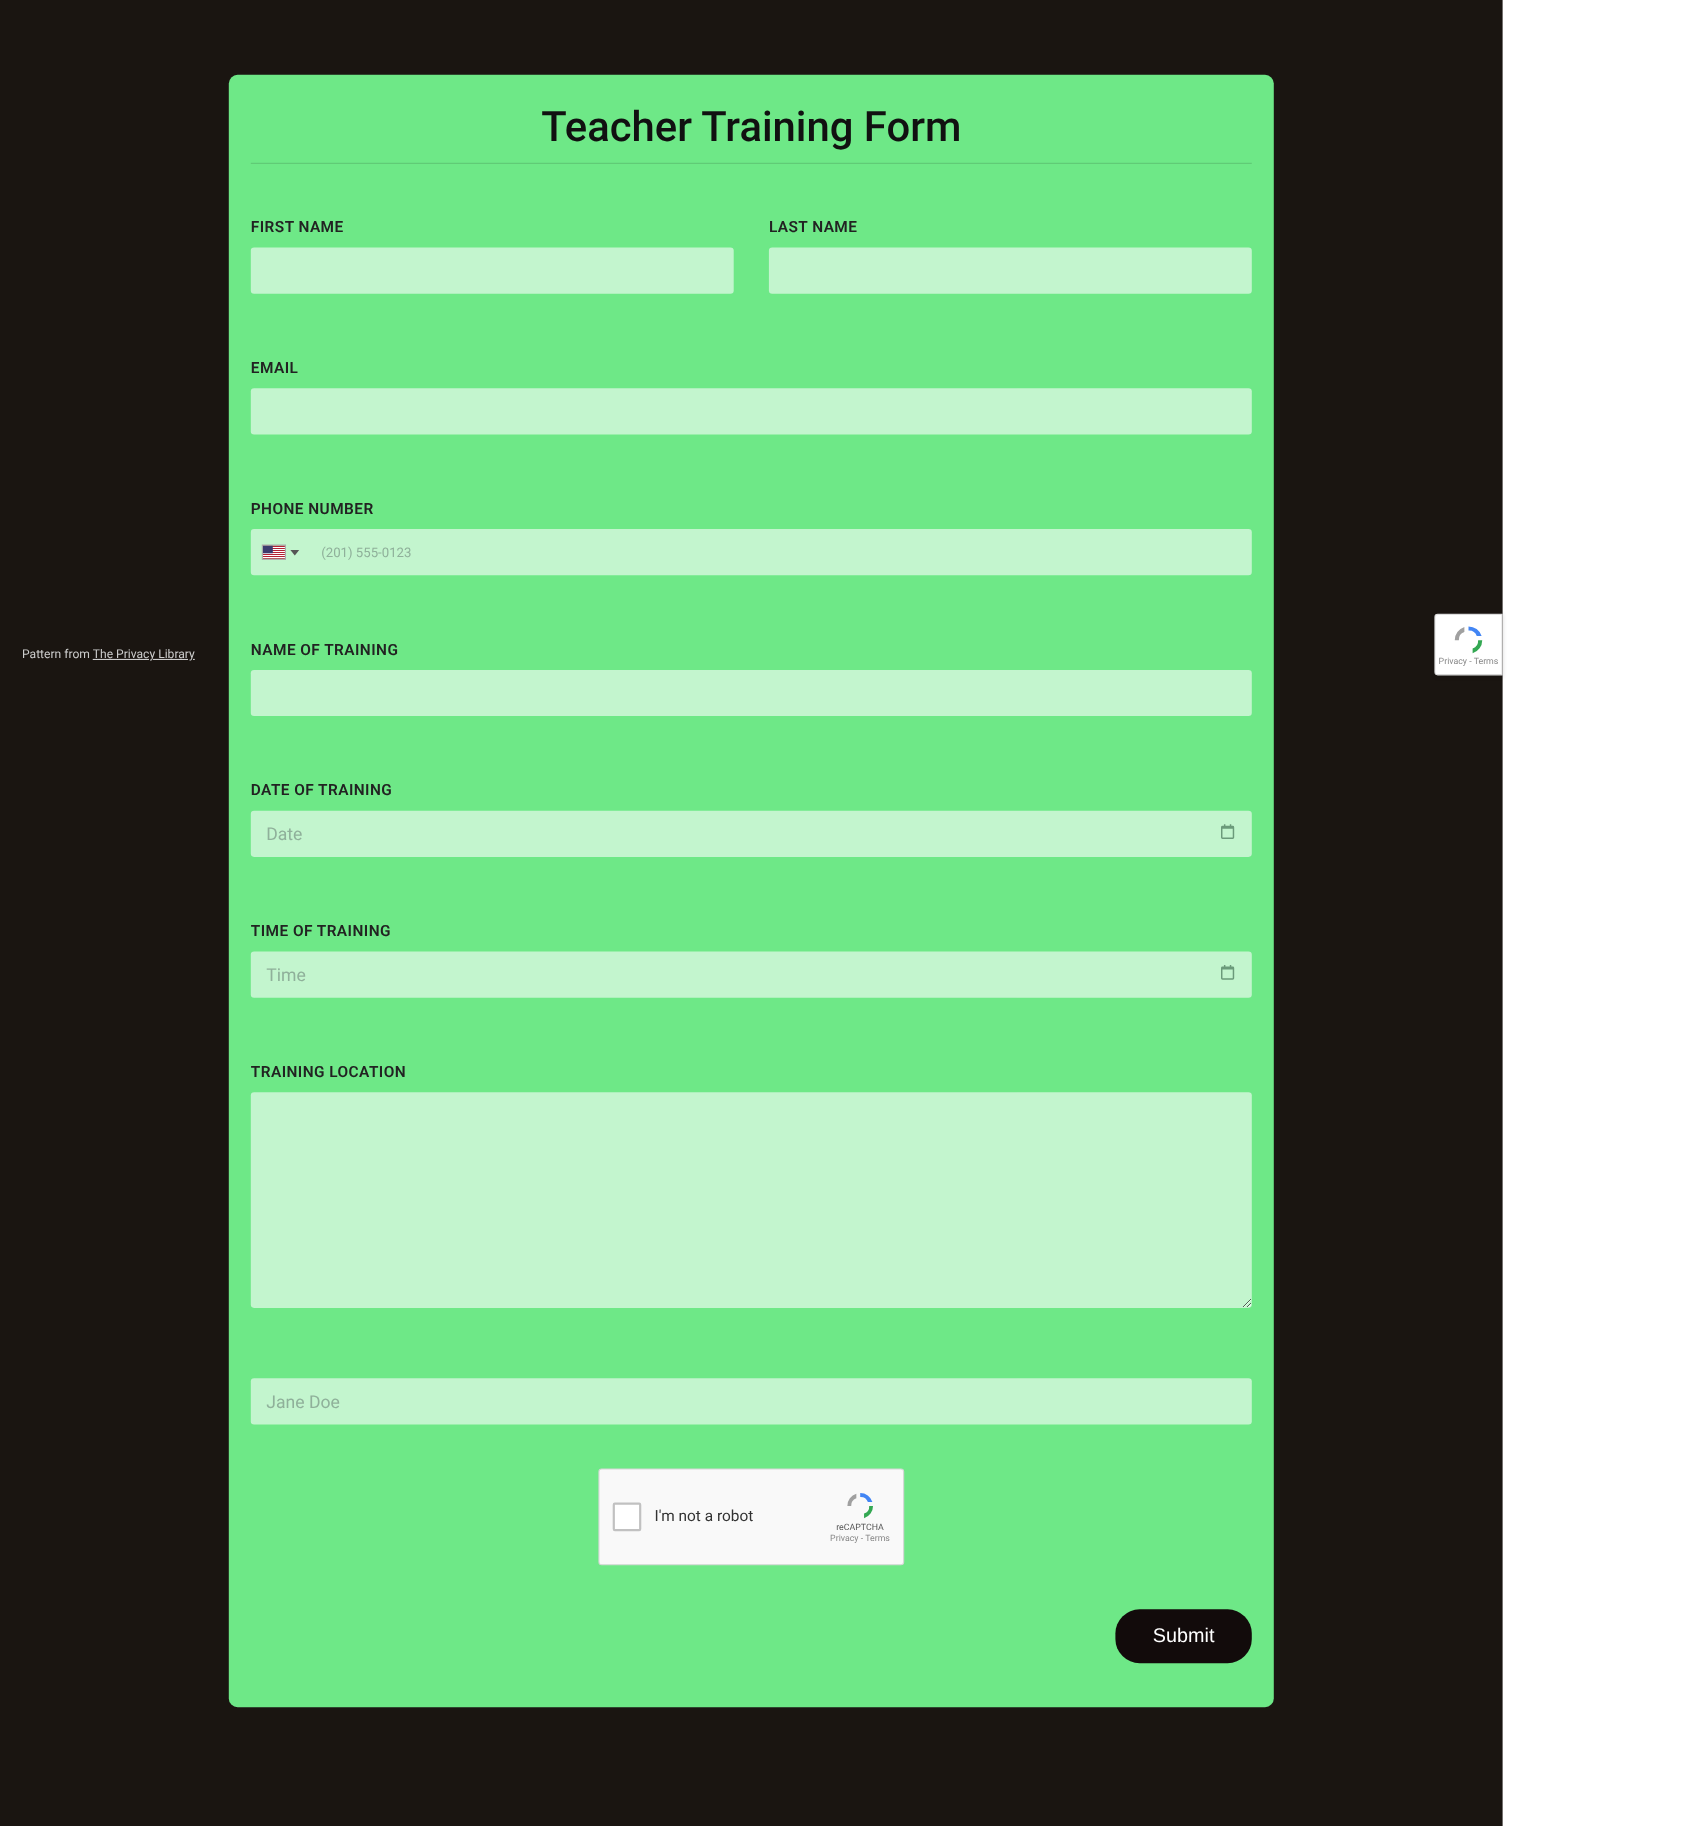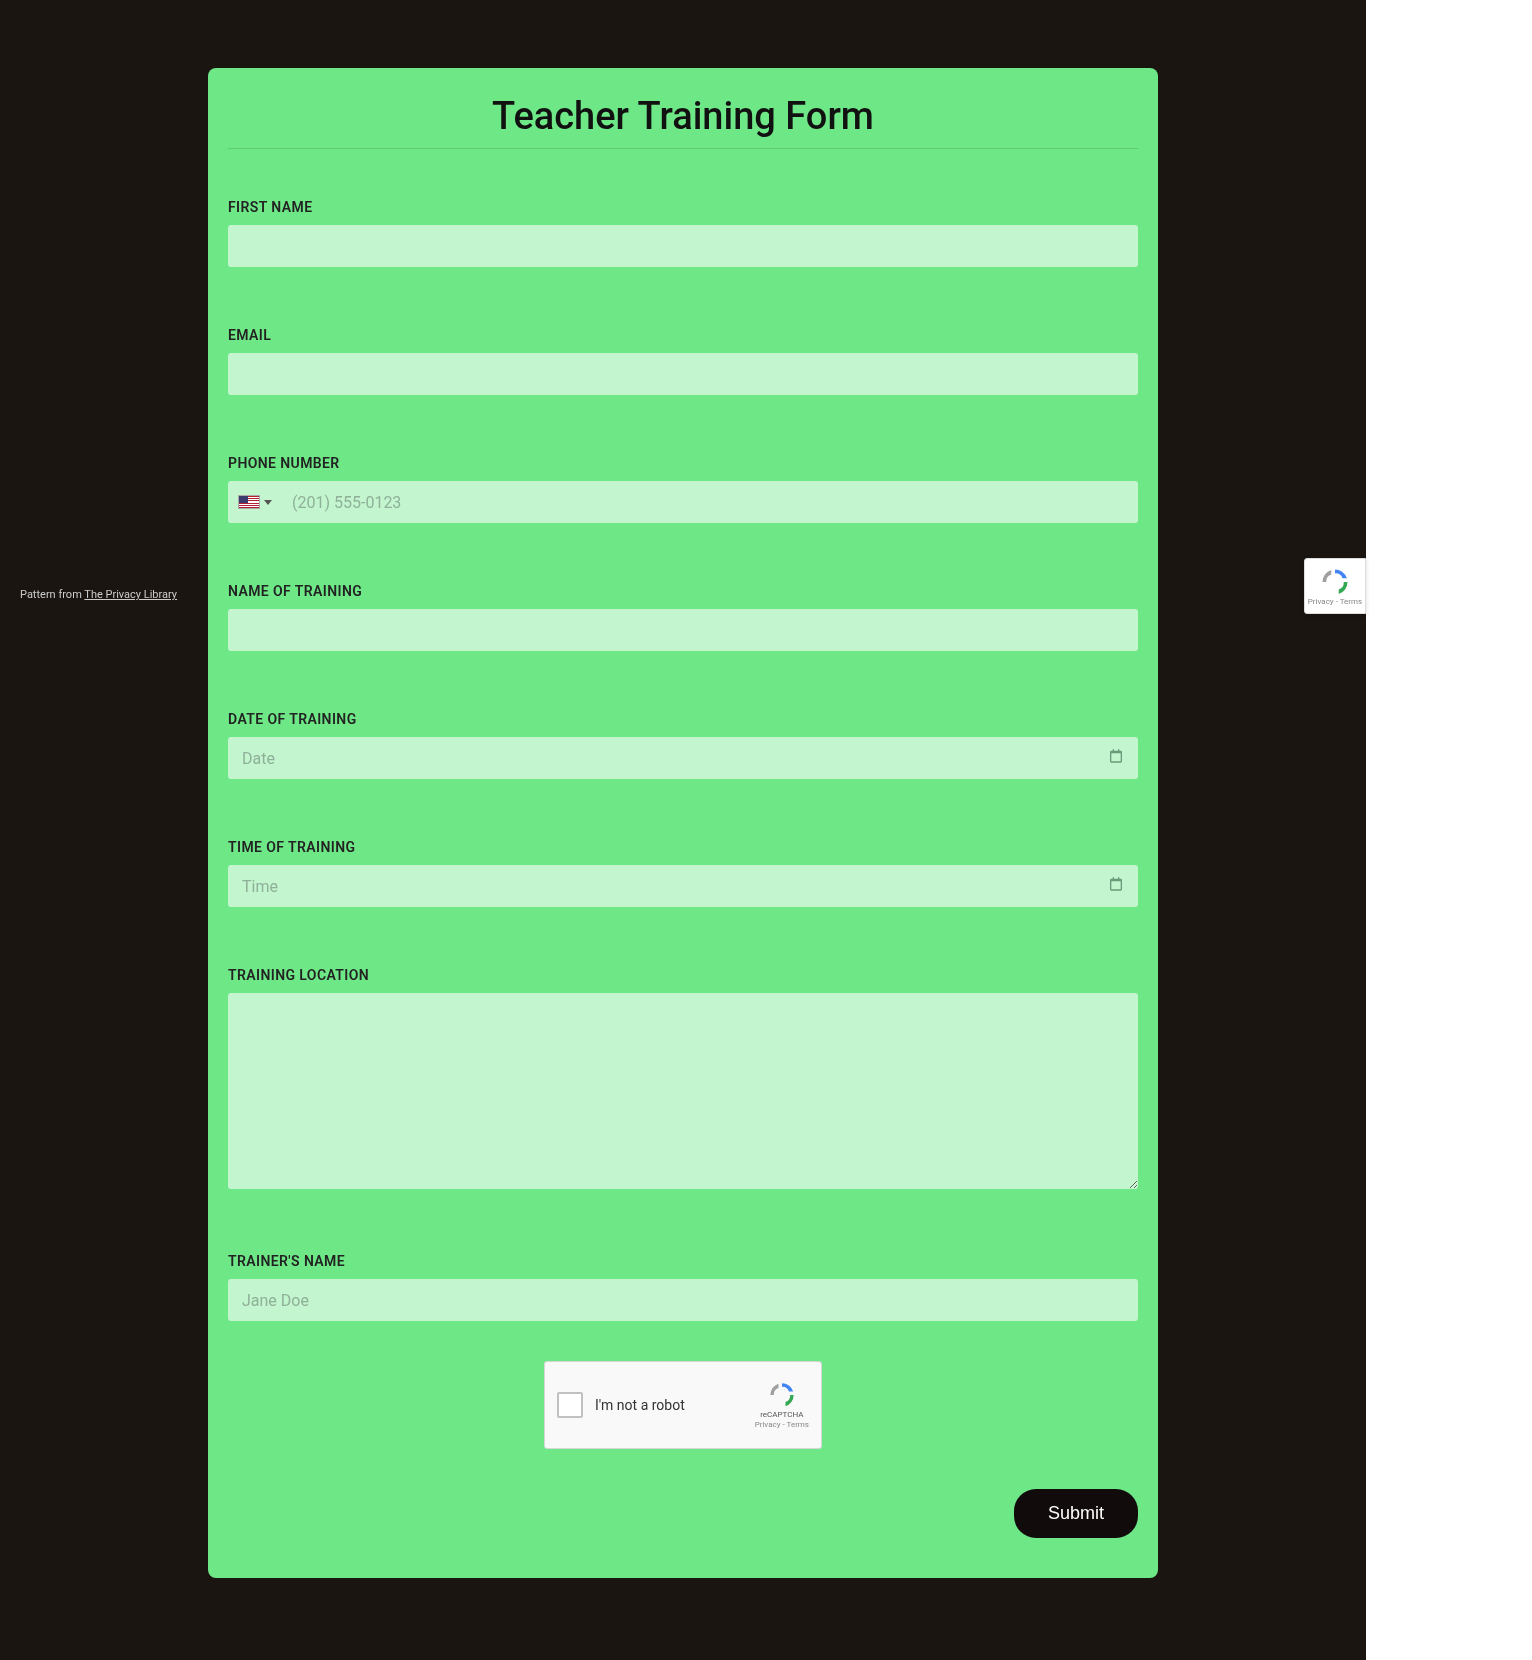--- a/index.html
+++ b/index.html
@@ -59,21 +59,21 @@
     }
     .input { height: 42px; }
     .textarea { height: 196px; resize: vertical; }
     .input::placeholder, .textarea::placeholder { color: #8fb09a; }
     .phone-wrap { position: relative; display: flex; align-items: center; background:#c3f5ce; border-radius:3px; height:42px; }
     .phone-flag { display:flex; align-items:center; gap:4px; padding:0 10px; cursor:pointer; }
     .flag-box { width:22px; height:14px; background:#ddd; border:1px solid #aaa; position:relative; overflow:hidden; }
     .flag-us { background: linear-gradient(#b22234 0 7.7%, #fff 7.7% 15.4%, #b22234 15.4% 23.1%, #fff 23.1% 30.8%, #b22234 30.8% 38.5%, #fff 38.5% 46.2%, #b22234 46.2% 53.9%, #fff 53.9% 61.5%, #b22234 61.5% 69.2%, #fff 69.2% 76.9%, #b22234 76.9% 84.6%, #fff 84.6% 92.3%, #b22234 92.3% 100%); }
     .flag-us::before { content:""; position:absolute; top:0; left:0; width:9px; height:7px; background:#3c3b6e; }
     .caret-down { width:0; height:0; border-left:4px solid transparent; border-right:4px solid transparent; border-top:5px solid #555;}
-    .phone-input { flex:1; background:transparent; border:none; height:100%; font-size:16px; padding:0 10px; outline:none; color:#333; font-family:inherit;}
+    .phone-input { flex:1; background:transparent; border:none; height:100%; font-size:12px; padding:0 10px; outline:none; color:#333; font-family:inherit;}
     .phone-input::placeholder{color:#8fb09a;}
     .icon-right-wrap { position:relative; }
     .icon-right-wrap .input { padding-right:42px; }
     .cal-icon { position:absolute; right:14px; top:50%; transform:translateY(-50%); color:#6b9a7a; }
     .recaptcha-box {
       width: 278px; height: 88px; background:#f9f9f9; border:1px solid #d6d6d6;
       border-radius:3px; margin: 0 auto 40px auto; display:flex; align-items:center;
       padding:0 12px; gap:12px;
     }
     .recaptcha-check { width:26px; height:26px; background:#fff; border:2px solid #c1c1c1; border-radius:2px;}
@@ -109,20 +109,24 @@
 
   <div class="form-card">
     <h1 class="form-title">Teacher Training Form</h1>
 
     <div class="field-group">
       <div class="row">
         <div class="col">
           <label class="label">FIRST NAME</label>
           <input class="input" type="text" placeholder="" style="">
         </div>
+        <div class="col">
+          <label class="label">LAST NAME</label>
+          <input class="input" type="text" placeholder="" style="">
+        </div>
       </div>
     </div>
 
     <div class="field-group">
       <label class="label">EMAIL</label>
       <input class="input" type="email" placeholder="" style="">
     </div>
 
     <div class="field-group">
       <label class="label">PHONE NUMBER</label>
@@ -163,21 +167,20 @@
         </span>
       </div>
     </div>
 
     <div class="field-group">
       <label class="label">TRAINING LOCATION</label>
       <textarea class="textarea" placeholder="" style=""></textarea>
     </div>
 
     <div class="field-group last">
-      <label class="label">TRAINER'S NAME</label>
       <input class="input" type="text" placeholder="Jane Doe" style="">
     </div>
 
     <div class="recaptcha-box">
       <div class="recaptcha-check"></div>
       <div class="recaptcha-text">I'm not a robot</div>
       <div class="recaptcha-logo">
         <svg width="28" height="28" viewBox="0 0 24 24">
           <path fill="#4285F4" d="M12 2a10 10 0 0 1 9.54 7H18a6 6 0 0 0-6-4V2z"></path>
           <path fill="#34A853" d="M22 12a10 10 0 0 1-7 9.54V18a6 6 0 0 0 4-6h3z"></path>

